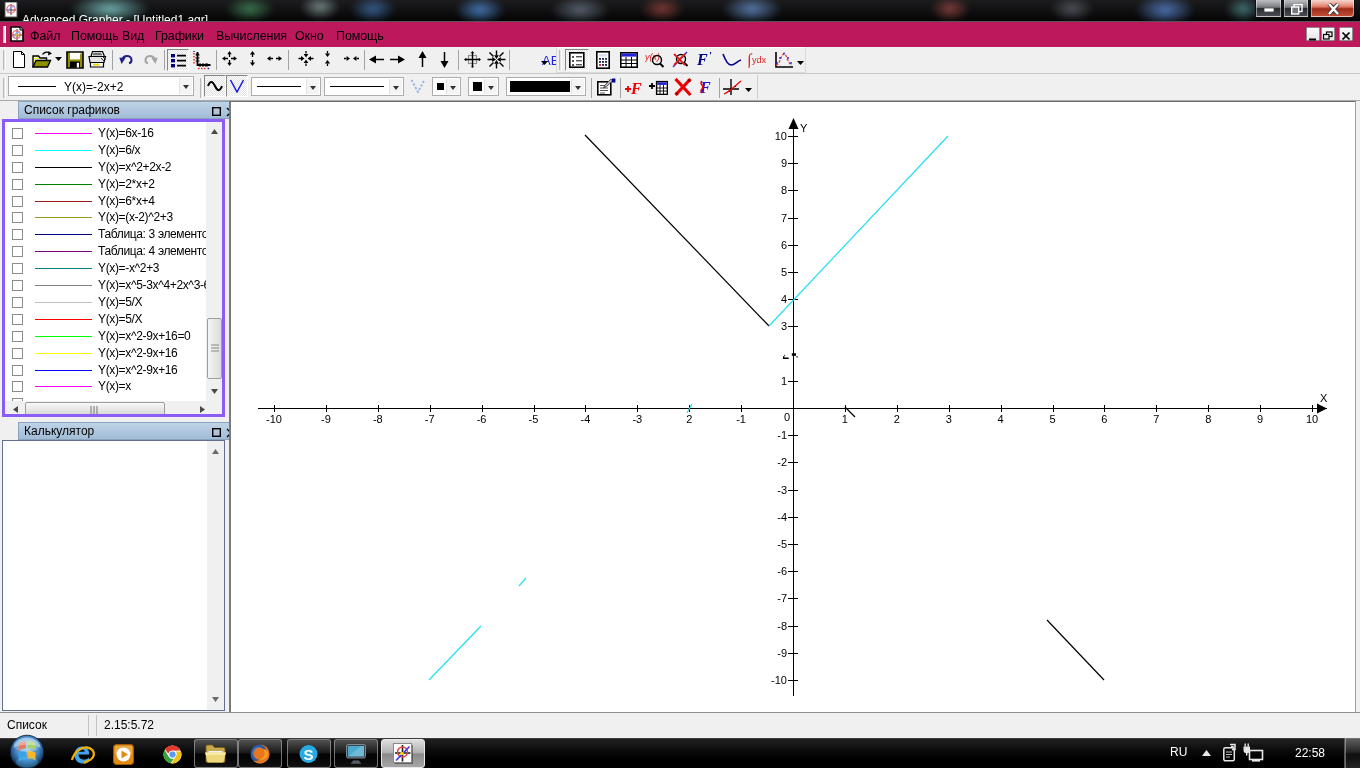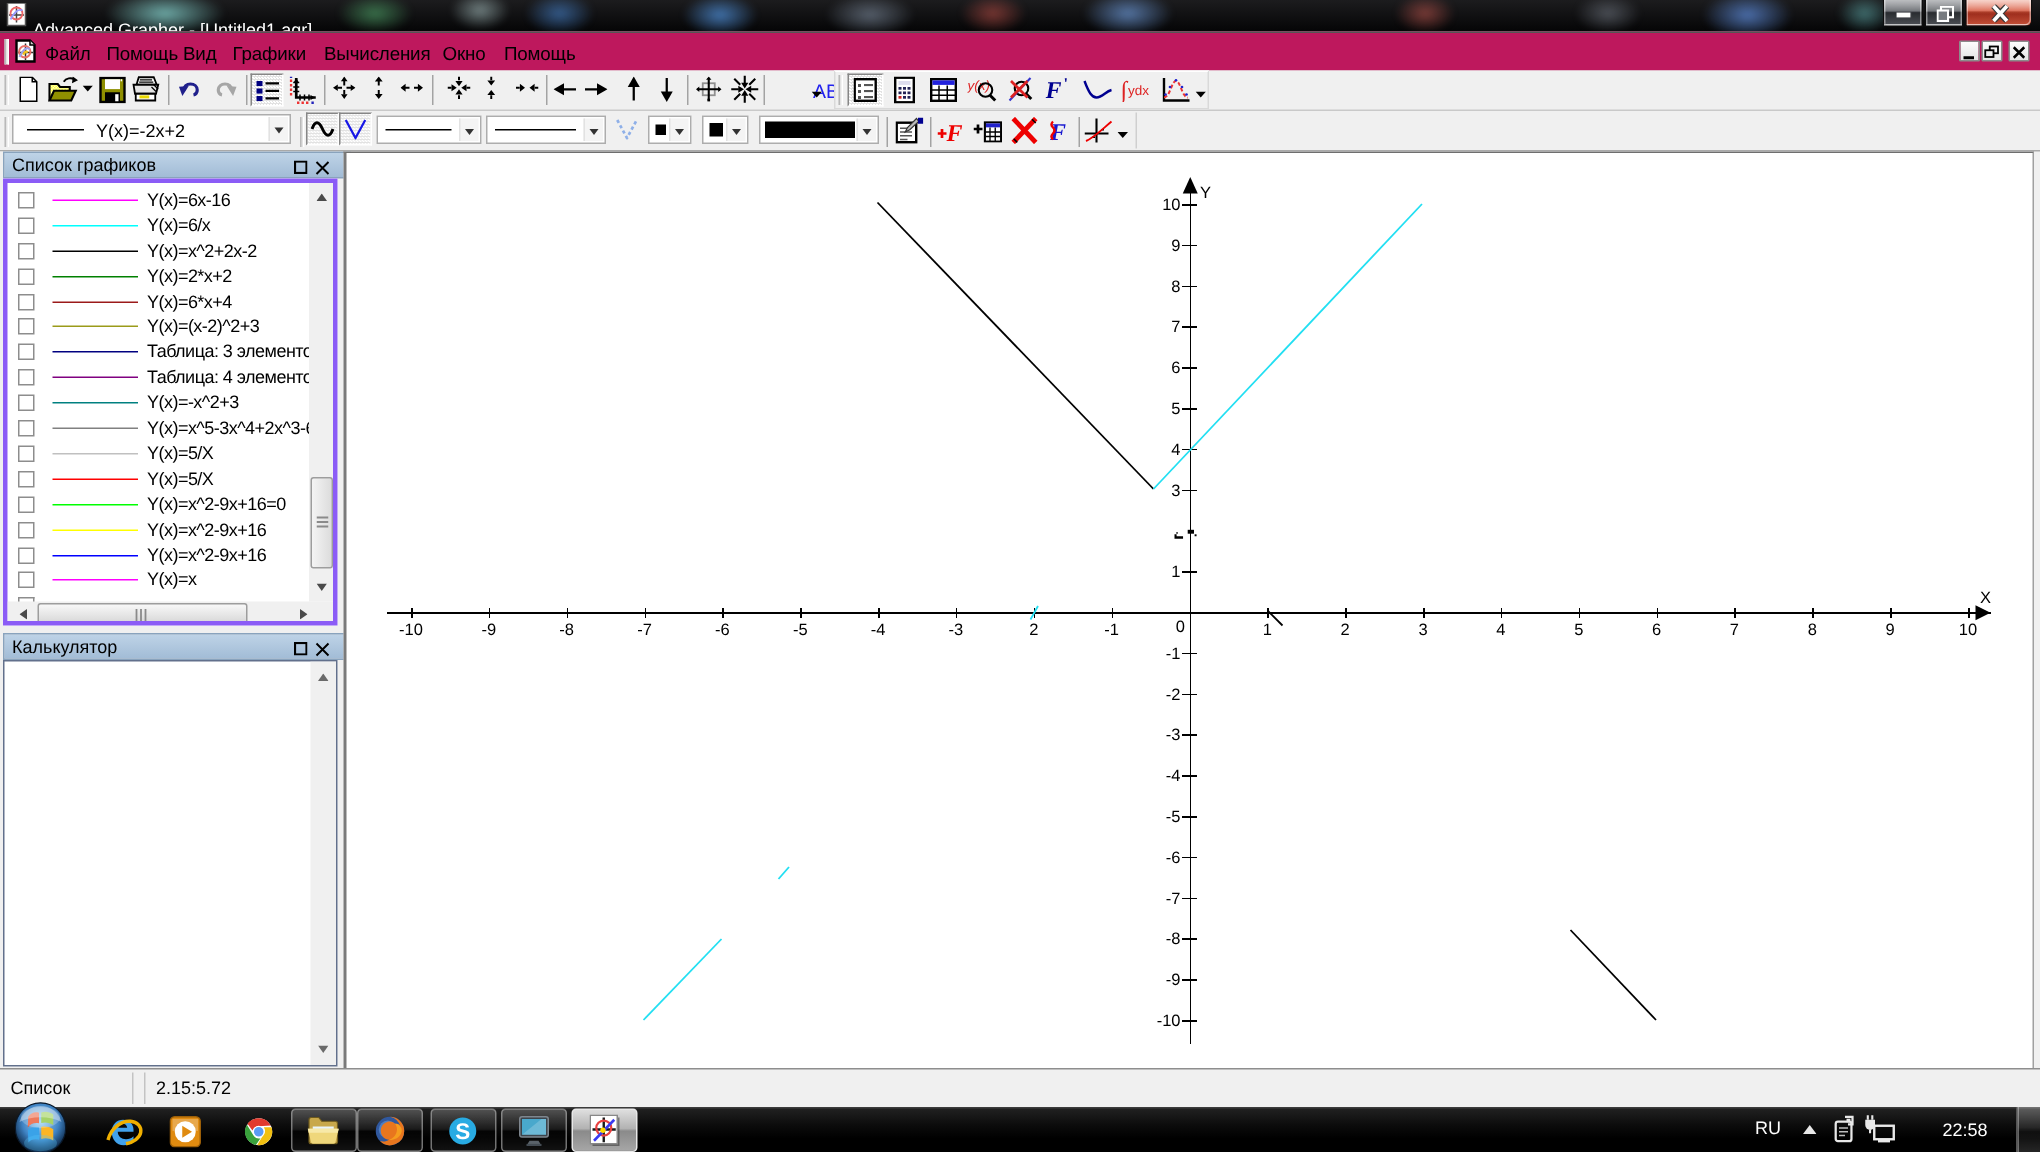--- a/index.html
+++ b/index.html
@@ -5,21 +5,21 @@
 body{font-family:"Liberation Sans",sans-serif;position:relative;background:#f0f0f0;-webkit-font-smoothing:antialiased}
 .abs{position:absolute}
 .sep1{position:absolute;width:1px;background:#a3a3a3}
 .grip{position:absolute;width:3px;border-left:1px solid #b9b9b9;border-right:1px solid #ffffff;background:#e3e3e3}
 .tbtn{position:absolute;width:22px;height:22px}
 .pressed{border:1px solid #868686;border-bottom-color:#fff;border-right-color:#fff;background:repeating-conic-gradient(#ffffff 0 25%,#e2e2e2 0 50%) 0 0/2px 2px}
 .combo{position:absolute;background:#fff;border:1px solid #adadad}
 .cbarrow{position:absolute;right:1px;top:1px;bottom:1px;width:13px;background:#f4f4f4;border-left:1px solid #e2e2e2}
 .cbarrow:after{content:"";position:absolute;left:3px;top:7px;border:3.5px solid transparent;border-top:4px solid #333}
 .menuitem{position:absolute;top:0;font-size:12.5px;color:#000;letter-spacing:-0.1px}
-.hdr{position:absolute;left:2px;width:232px;height:18px;background:linear-gradient(#bed3e7,#a2bcd6);border:1px solid #89a3bd;font-size:12px;color:#000;line-height:17px;padding-left:5px}
+.hdr{position:absolute;left:18px;width:232px;height:18px;background:linear-gradient(#bed3e7,#a2bcd6);border:1px solid #89a3bd;font-size:12px;color:#000;line-height:17px;padding-left:5px}
 .sb{position:absolute;background:#f0f0f0}
 .sbthumbV{position:absolute;left:1px;width:15px;background:linear-gradient(90deg,#f4f4f4,#dcdcdc);border:1px solid #9d9d9d;border-radius:2px}
 .sbthumbH{position:absolute;top:1px;height:14px;background:linear-gradient(#f8f8f8,#d8d8d8);border:1px solid #9d9d9d;border-radius:2px}
 .listrow{position:absolute;left:0;width:100%;height:17px}
 .lr-cb{position:absolute;left:7px;top:3px;width:11px;height:11px;background:#fff;border:1px solid #8d8d8d}
 .lr-line{position:absolute;left:30px;top:8px;width:57px;height:1px}
 .lr-txt{position:absolute;left:93px;top:1px;font-size:12px;letter-spacing:-0.35px;white-space:nowrap}
 .wb{position:absolute;top:0;height:18px;border:1px solid #0d0d0d;border-top:none}
 .wbhl{position:absolute;inset:0;border:1px solid rgba(255,255,255,0.45);border-top:none;background:linear-gradient(rgba(255,255,255,0.45),rgba(255,255,255,0.18) 45%,rgba(0,0,0,0.12) 50%,rgba(255,255,255,0.05))}
 .mdibtn{position:absolute;top:0;width:14px;height:14px;background:linear-gradient(#fdfdfd,#e4e4e4);border:1px solid #8c8c8c;border-radius:1px}

